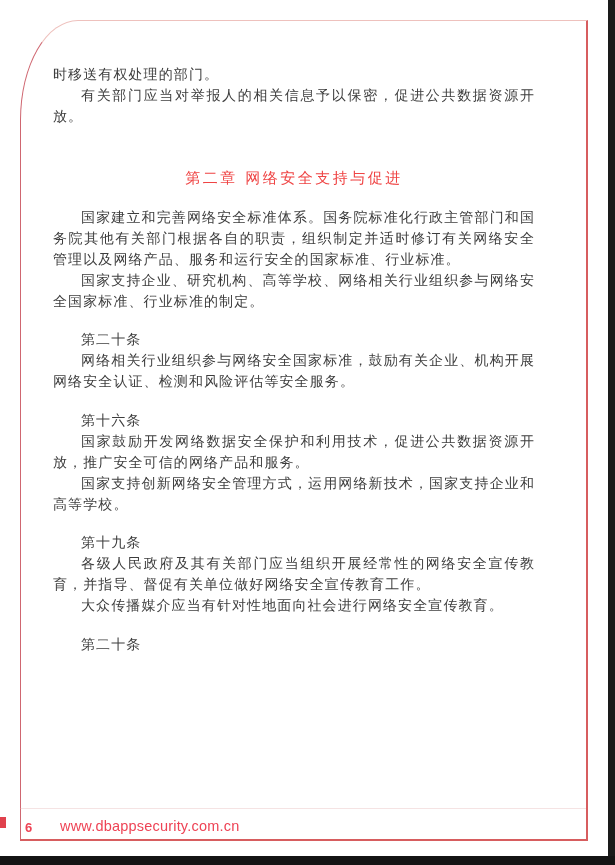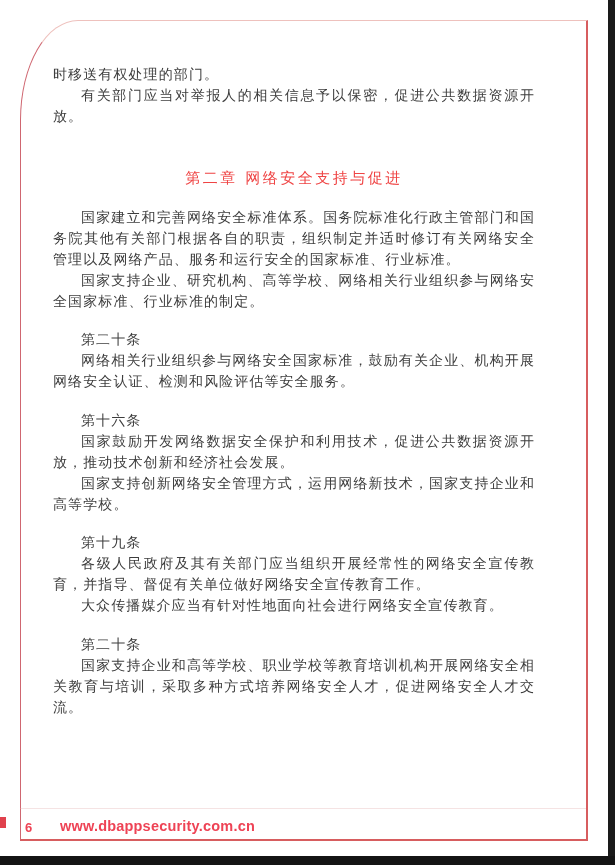--- a/index.html
+++ b/index.html
@@ -68,21 +68,21 @@
   }
   .footer-pagenum {
     position: absolute; left: 25px; top: 820px;
     font-family: "Liberation Sans", sans-serif;
     font-size: 13px; font-weight: bold;
     color: #ee4355;
   }
   .footer-url {
     position: absolute; left: 60px; top: 818px;
     font-family: "Liberation Sans", sans-serif;
-    font-size: 14.5px; font-weight: 700;
+    font-size: 14.5px; font-weight: 400;
     color: #ee4355;
     letter-spacing: 0.2px;
     text-decoration: none;
   }
 </style>
 </head>
 <body>
 
 <div class="page-frame"></div>
 
@@ -98,33 +98,32 @@
   </section>
 
 
   <section class="article">
     <p class="indent">第二十条</p>
     <p class="indent">网络相关行业组织参与网络安全国家标准，鼓励有关企业、机构开展网络安全认证、检测和风险评估等安全服务。</p>
   </section>
 
   <section class="article">
     <p class="indent">第十六条</p>
-    <p class="indent">国家鼓励开发网络数据安全保护和利用技术，促进公共数据资源开放，推动技术创新和经济社会发展。</p>
+    <p class="indent">国家鼓励开发网络数据安全保护和利用技术，促进公共数据资源开放，推广安全可信的网络产品和服务。</p>
     <p class="indent">国家支持创新网络安全管理方式，运用网络新技术，国家支持企业和高等学校。</p>
   </section>
 
   <section class="article">
     <p class="indent">第十九条</p>
     <p class="indent">各级人民政府及其有关部门应当组织开展经常性的网络安全宣传教育，并指导、督促有关单位做好网络安全宣传教育工作。</p>
     <p class="indent">大众传播媒介应当有针对性地面向社会进行网络安全宣传教育。</p>
   </section>
 
   <section class="article">
     <p class="indent">第二十条</p>
-    <p class="indent">国家支持企业和高等学校、职业学校等教育培训机构开展网络安全相关教育与培训，采取多种方式培养网络安全人才，促进网络安全人才交流。</p>
   </section>
 </div>
 
 <div class="faint-line"></div>
 <div class="red-tab"></div>
 <span class="footer-pagenum">6</span>
 <a class="footer-url" href="#">www.dbappsecurity.com.cn</a>
 
 <div class="black-strip-right"></div>
 <div class="black-bar-bottom"></div>

